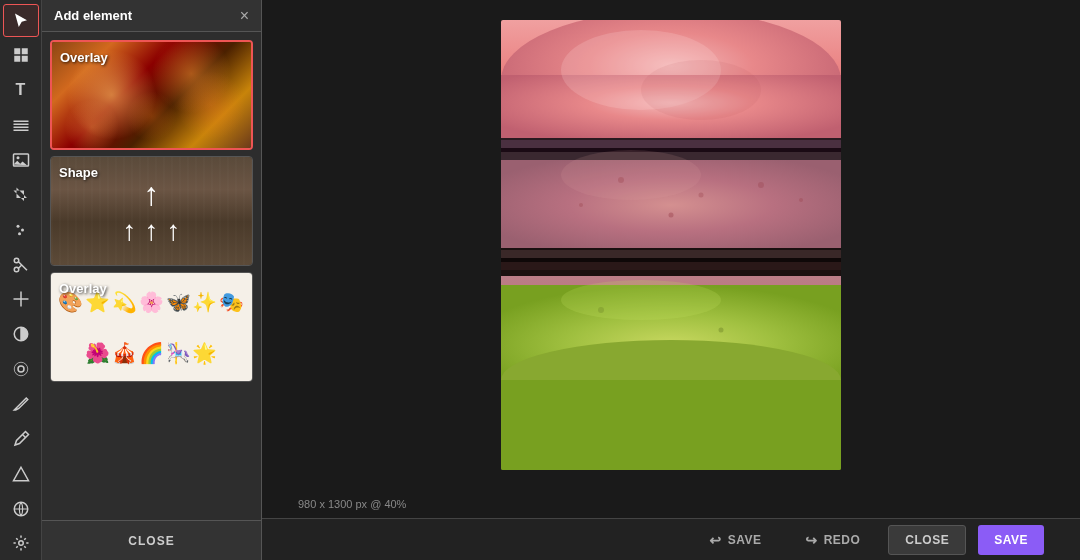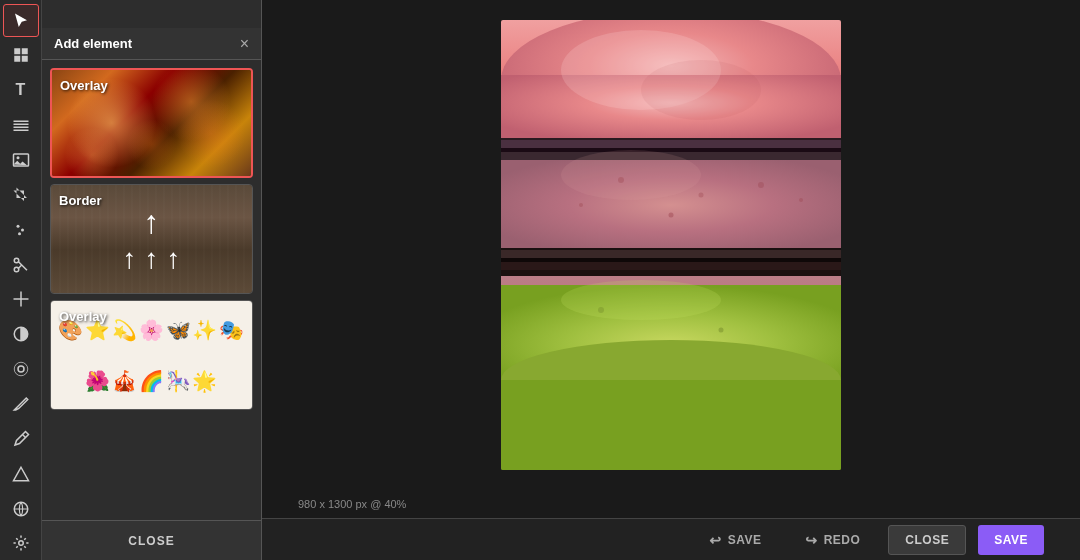--- a/index.html
+++ b/index.html
@@ -57,21 +57,20 @@
       flex-direction: column;
     }
     #panel-header {
       height: 32px;
       background: #333;
       display: flex;
       align-items: center;
       justify-content: space-between;
       padding: 0 12px;
       border-bottom: 1px solid #555;
-      margin-top: 28px;
     }
     #panel-title {
       color: #fff;
       font-size: 13px;
       font-weight: bold;
     }
     #panel-close {
       color: #aaa;
       cursor: pointer;
       font-size: 16px;
@@ -455,21 +454,21 @@
           <div class="arrow-row">
             <span style="font-size:32px;color:white;font-weight:bold;">↑</span>
           </div>
           <div class="arrow-row">
             <span style="font-size:28px;color:white;font-weight:bold;">↑</span>
             <span style="font-size:28px;color:white;font-weight:bold;">↑</span>
             <span style="font-size:28px;color:white;font-weight:bold;">↑</span>
           </div>
         </div>
       </div>
-      <span class="panel-item-label">Border</span>
+      <span class="panel-item-label">Shape</span>
     </div>
 
     <div class="panel-item">
       <div class="panel-item-bg bg-sticker">
         <div class="sticker-elements">
           <span>🎨</span>
             <span>⭐</span>
             <span>💫</span>
             <span>🌸</span>
           <span>🦋</span>

